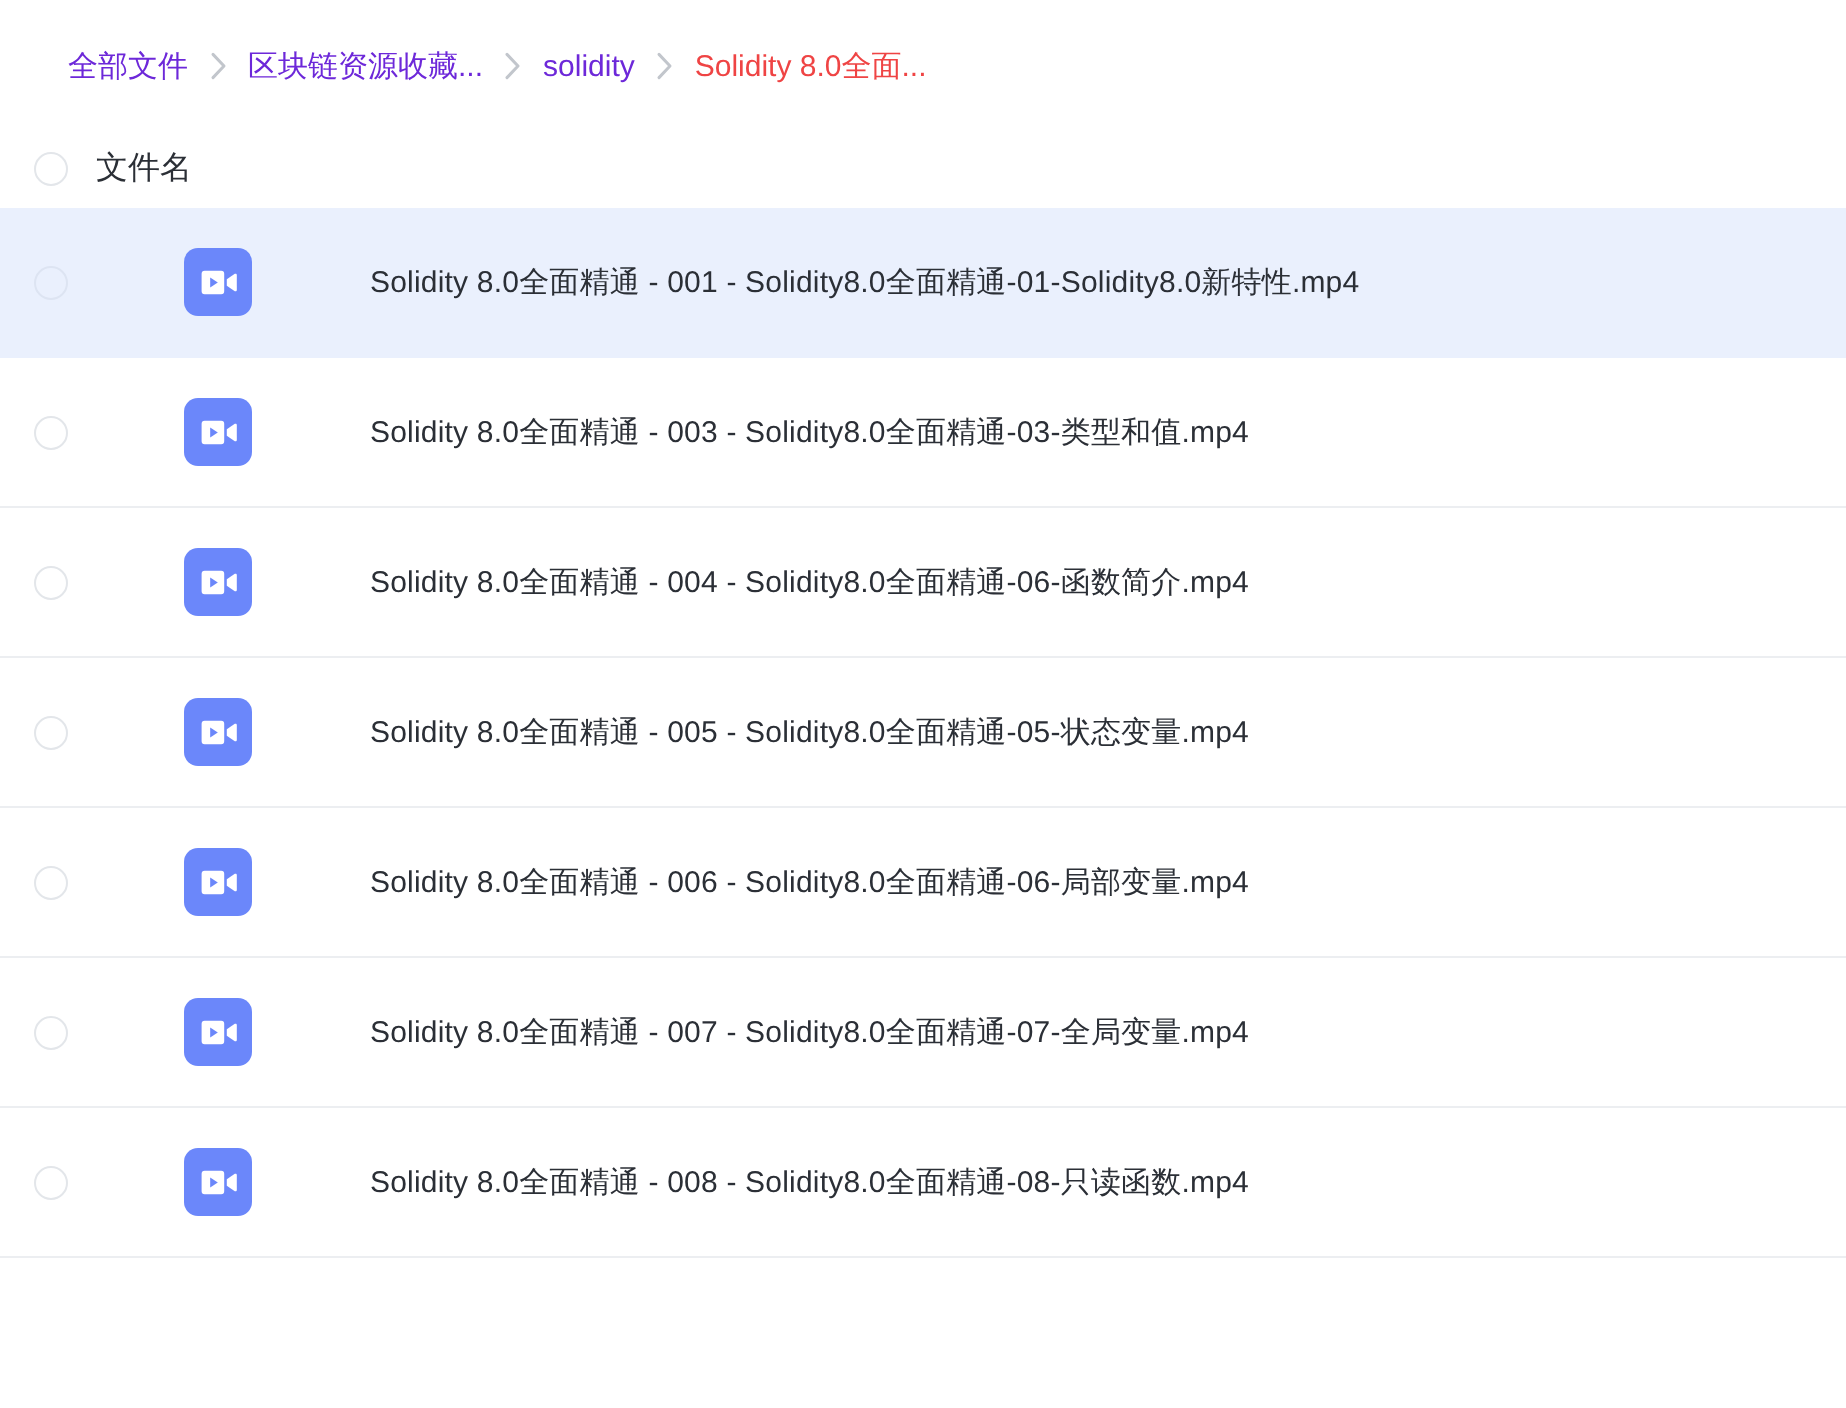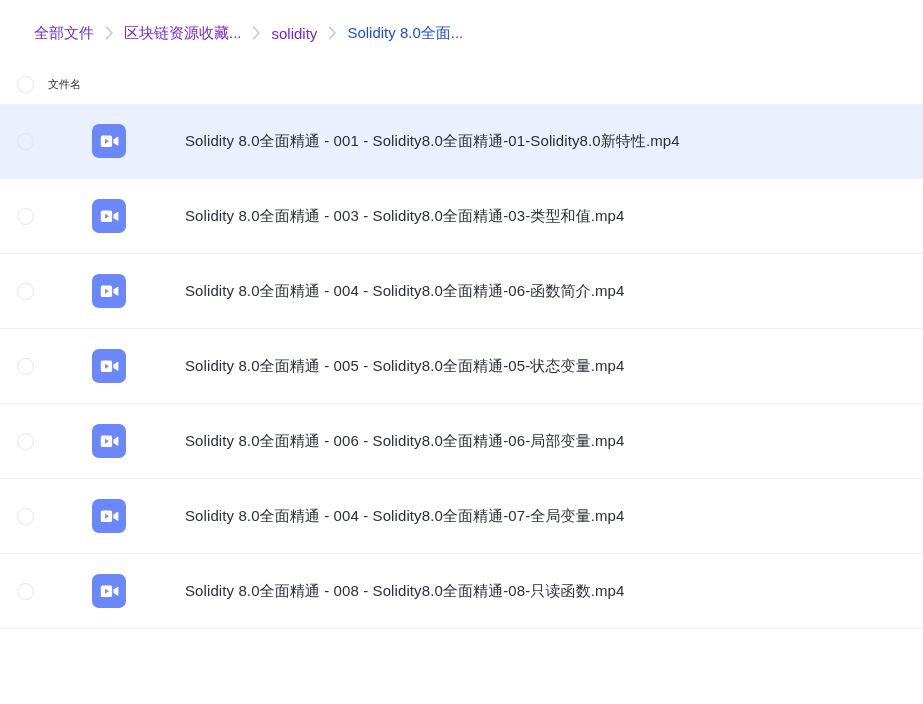--- a/index.html
+++ b/index.html
@@ -25,21 +25,21 @@
     padding-left: 34px;
     box-sizing: border-box;
   }
   .crumb {
     font-size: 15px;
     color: #6d28d9;
     white-space: nowrap;
     cursor: pointer;
   }
   .crumb.last {
-    color: #1d4ed8;
+    color: #ef4444;
   }
   .crumb-sep {
     width: 30px;
     text-align: center;
     color: #c2c6cc;
     font-size: 13px;
     line-height: 1;
     user-select: none;
     display: inline-flex;
     align-items: center;
@@ -61,21 +61,21 @@
     height: 17px;
     border-radius: 50%;
     border: 1.4px solid #e3e6ea;
     box-sizing: border-box;
     flex: 0 0 auto;
     background: #ffffff;
     cursor: pointer;
   }
   .header-radio { margin-left: 8px; }
   .header-label {
-    font-size: 11px;
+    font-size: 16px;
     color: #2b2f36;
     margin-left: 14px;
     white-space: nowrap;
   }
 
   
   .rows {
     width: 100%;
   }
   .row {
@@ -219,21 +219,21 @@
 
     <div class="row">
       <span class="radio"></span>
       <span class="file-icon">
         <svg width="19" height="13" viewBox="0 0 19 13">
             <path d="M0.8 1.9 A1.5 1.5 0 0 1 2.3 0.4 L10.6 0.4 A1.5 1.5 0 0 1 12.1 1.9 L12.1 10.6 A1.5 1.5 0 0 1 10.6 12.1 L2.3 12.1 A1.5 1.5 0 0 1 0.8 10.6 Z" fill="#ffffff"></path>
             <path d="M13.4 4.6 L17.4 1.9 A0.7 0.7 0 0 1 18.4 2.5 L18.4 10.0 A0.7 0.7 0 0 1 17.4 10.6 L13.4 7.9 Z" fill="#ffffff"></path>
             <path d="M5.1 3.8 L8.9 6.2 L5.1 8.7 Z" fill="#6b87fa"></path>
           </svg>
       </span>
-      <span class="file-name">Solidity 8.0全面精通 - 004 - Solidity8.0全面精通-07-全局变量.mp4</span>
+      <span class="file-name">Solidity 8.0全面精通 - 007 - Solidity8.0全面精通-07-全局变量.mp4</span>
     </div>
 
     <div class="row">
       <span class="radio"></span>
       <span class="file-icon">
         <svg width="19" height="13" viewBox="0 0 19 13">
             <path d="M0.8 1.9 A1.5 1.5 0 0 1 2.3 0.4 L10.6 0.4 A1.5 1.5 0 0 1 12.1 1.9 L12.1 10.6 A1.5 1.5 0 0 1 10.6 12.1 L2.3 12.1 A1.5 1.5 0 0 1 0.8 10.6 Z" fill="#ffffff"></path>
             <path d="M13.4 4.6 L17.4 1.9 A0.7 0.7 0 0 1 18.4 2.5 L18.4 10.0 A0.7 0.7 0 0 1 17.4 10.6 L13.4 7.9 Z" fill="#ffffff"></path>
             <path d="M5.1 3.8 L8.9 6.2 L5.1 8.7 Z" fill="#6b87fa"></path>
           </svg>

